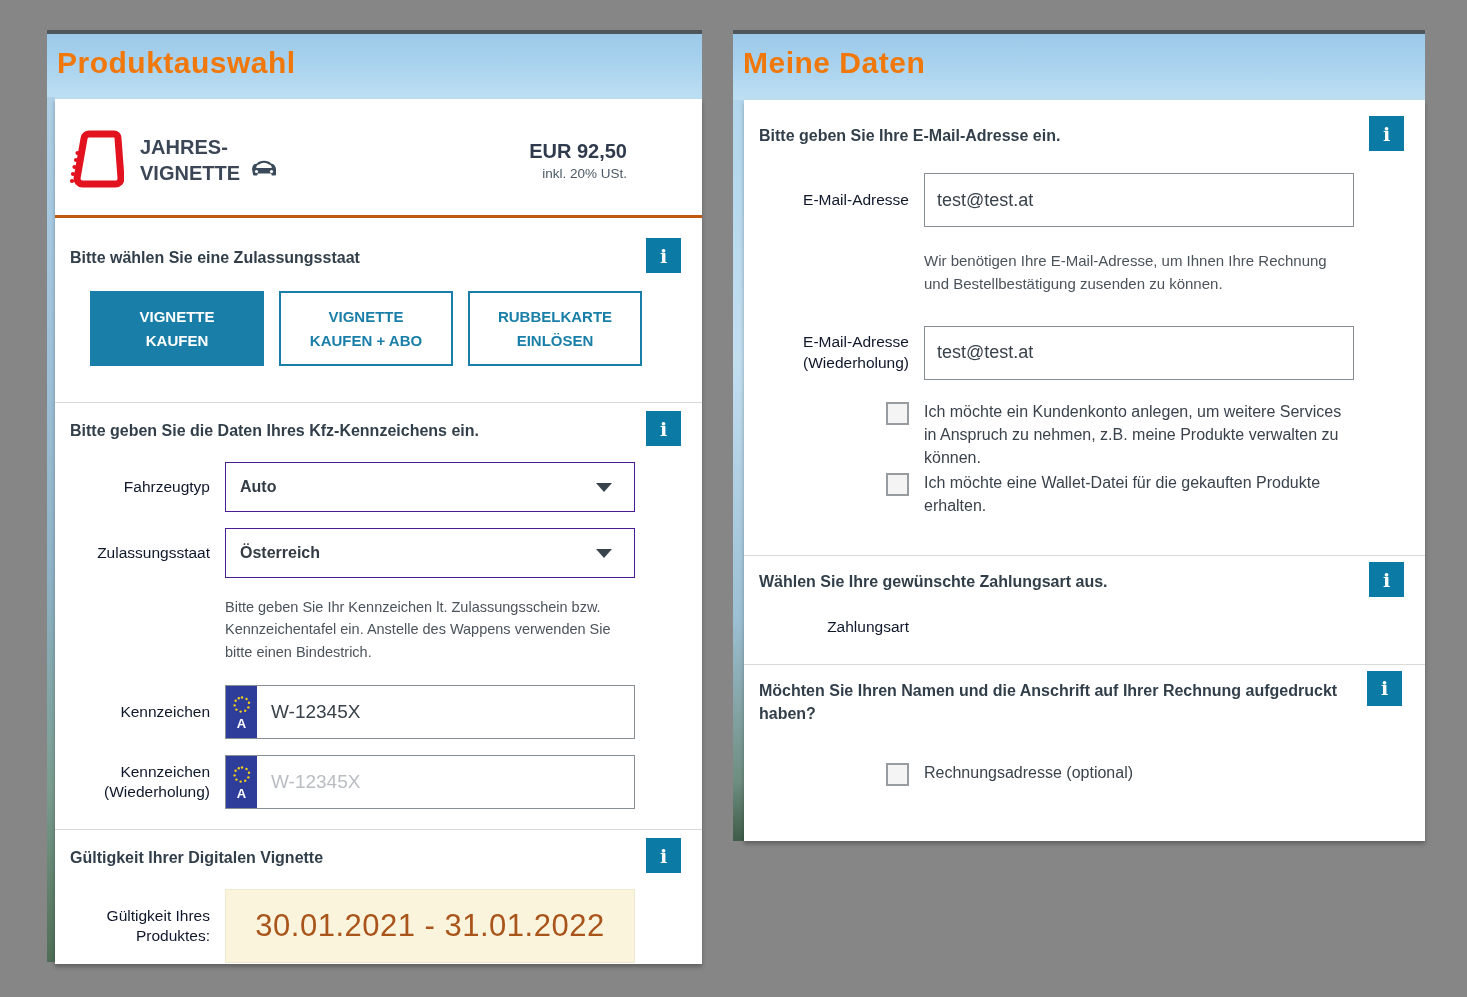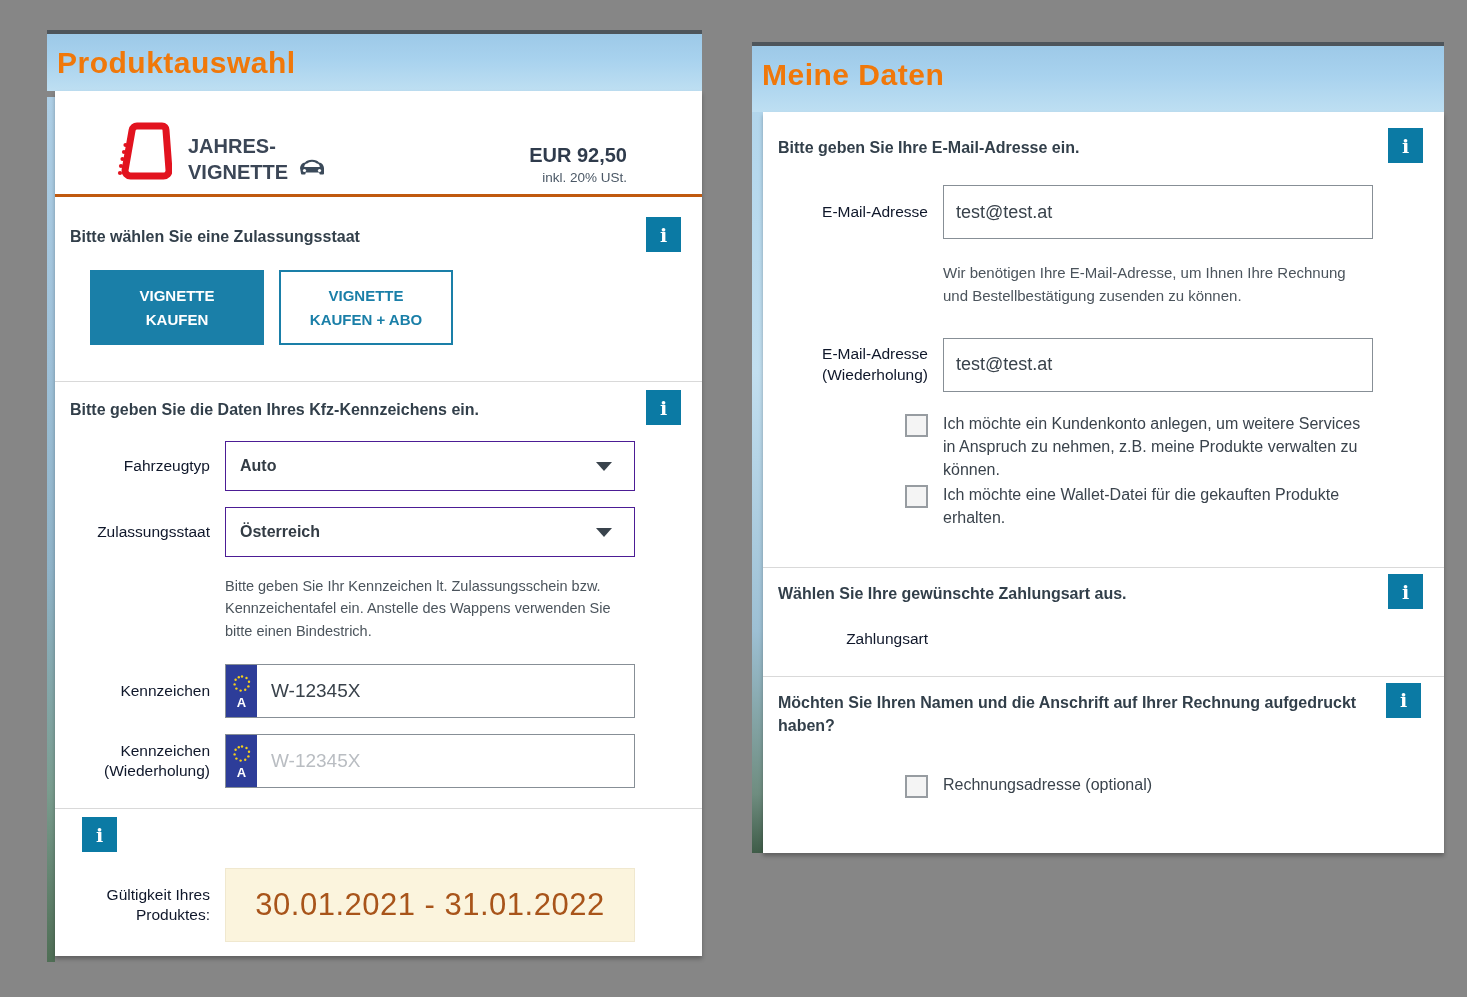--- a/index.html
+++ b/index.html
@@ -5,49 +5,49 @@
   * { margin:0; padding:0; box-sizing:border-box; }
   html,body { width:1467px; height:997px; }
   body {
     background:#868686;
     font-family:"Liberation Sans", sans-serif;
     position:relative;
     overflow:hidden;
   }
   .panel { position:absolute; top:30px; }
   .panel-left  { left:47px;  width:655px; }
-  .panel-right { left:752px; width:692px;margin-top:12px; }
+  .panel-right { left:733px; width:692px; }
 
   .panel-header {
     border-top:4px solid #4e555b;
     background:linear-gradient(180deg,#9dc9e8 0%,#a8d2ee 45%,#bedff2 100%);
     padding:12px 0 0 10px;
   }
-  .panel-left  .panel-header { height:61px; }
+  .panel-left  .panel-header { height:69px; }
   .panel-right .panel-header { height:70px; }
   .panel-title {
     color:#f0780a; font-size:30px; font-weight:bold; letter-spacing:.5px;
   }
 
   .bg-strip { position:absolute; z-index:0; }
   .panel-left  .bg-strip { left:0; top:67px; width:8px;  height:865px;
     background:linear-gradient(180deg,#aecfe6 0%,#9fc2da 30%,#8fb3c8 55%,#7a9d8f 80%,#4f6e55 100%); }
   .panel-right .bg-strip { left:0; top:70px; width:11px; height:741px;
     background:linear-gradient(180deg,#b2d6ec 0%,#c2dff0 35%,#9dc0d4 70%,#6f8d80 92%,#3f5c48 100%); }
 
   .card {
     position:relative; z-index:1; background:#ffffff;
     box-shadow:0 3px 4px rgba(0,0,0,.28);
     overflow:hidden;
   }
   .panel-left  .card { margin-left:8px;  width:647px; height:865px; }
   .panel-right .card { margin-left:11px; width:681px; height:741px; }
 
   
-  .product-row { display:flex; align-items:flex-end; padding:28px 20px 9px 13px;margin-left:48px; }
+  .product-row { display:flex; align-items:center; padding:28px 20px 22px 13px; }
   .vignette-icon { flex:0 0 auto; margin-right:16px; }
   .product-name { font-size:20px; font-weight:bold; color:#3b4656; line-height:1.3; }
   .product-name .line2 { display:flex; align-items:center; gap:9px; }
   .product-price { margin-left:auto; text-align:right; padding-right:55px; }
   .price-main { font-size:20px; font-weight:bold; color:#2f3b4c; }
   .price-sub  { font-size:13.5px; color:#4b5866; margin-top:3px; }
   .orange-rule { height:3px; background:#c0590f; }
 
   
   .section { padding:0 21px 0 15px; position:relative; }
@@ -181,20 +181,22 @@
         <div class="question">Bitte wählen Sie eine Zulassungsstaat</div>
         <button class="info-btn">
           <span>i</span>
         </button>
       </div>
       <div class="btn-row">
         <button class="variant-btn selected">VIGNETTE
 KAUFEN</button>
         <button class="variant-btn">VIGNETTE
 KAUFEN + ABO</button>
+        <button class="variant-btn">RUBBELKARTE
+EINLÖSEN</button>
       </div>
     </div>
 
     <div class="divider"></div>
 
     <div class="section kfz-section">
       <div class="q-row">
         <div class="question">Bitte geben Sie die Daten Ihres Kfz-Kennzeichens ein.</div>
         <button class="info-btn">
           <span>i</span>
@@ -269,20 +271,21 @@
             <span class="eu-letter">A</span>
           </span>
         </div>
       </div>
     </div>
 
     <div class="divider"></div>
 
     <div class="section validity-section">
       <div class="q-row">
+        <div class="question">Gültigkeit Ihrer Digitalen Vignette</div>
         <button class="info-btn">
           <span>i</span>
         </button>
       </div>
       <div class="form-row validity-row">
         <div class="form-label">Gültigkeit Ihres
 Produktes:</div>
         <div class="date-box">
           <span class="date-text">30.01.2021 - 31.01.2022</span>
         </div>

